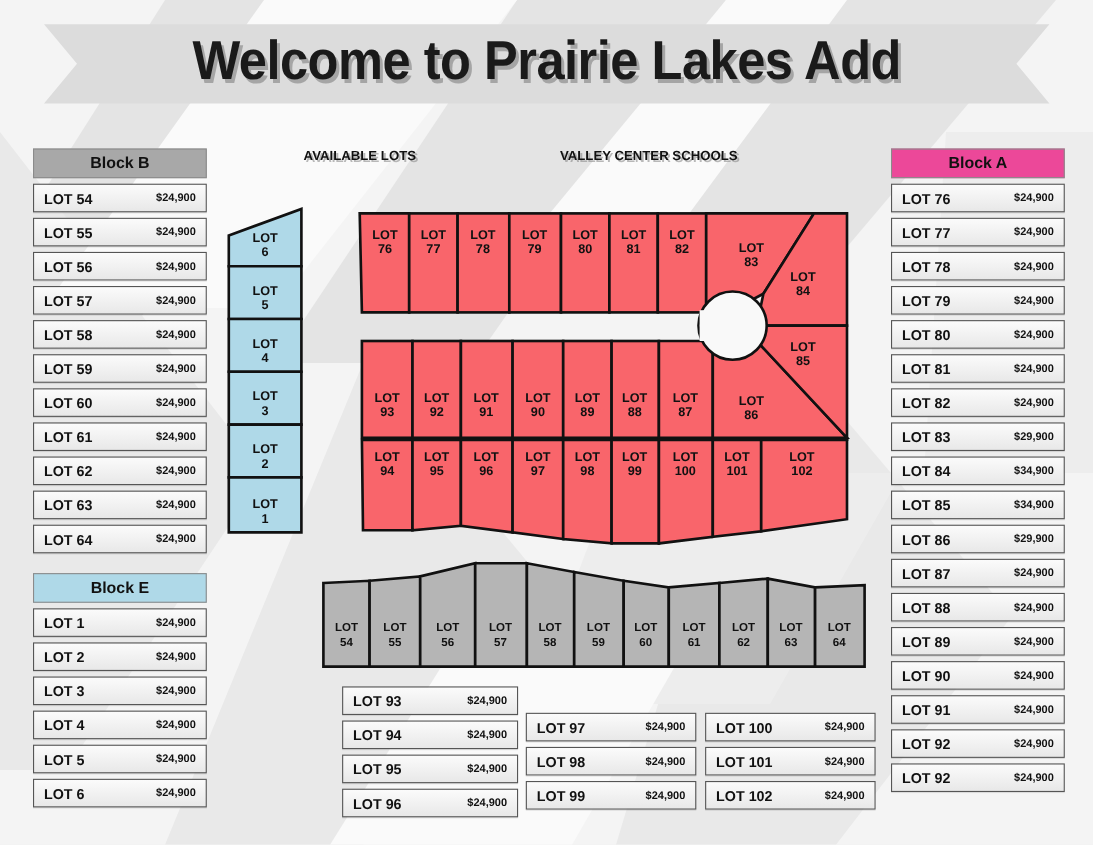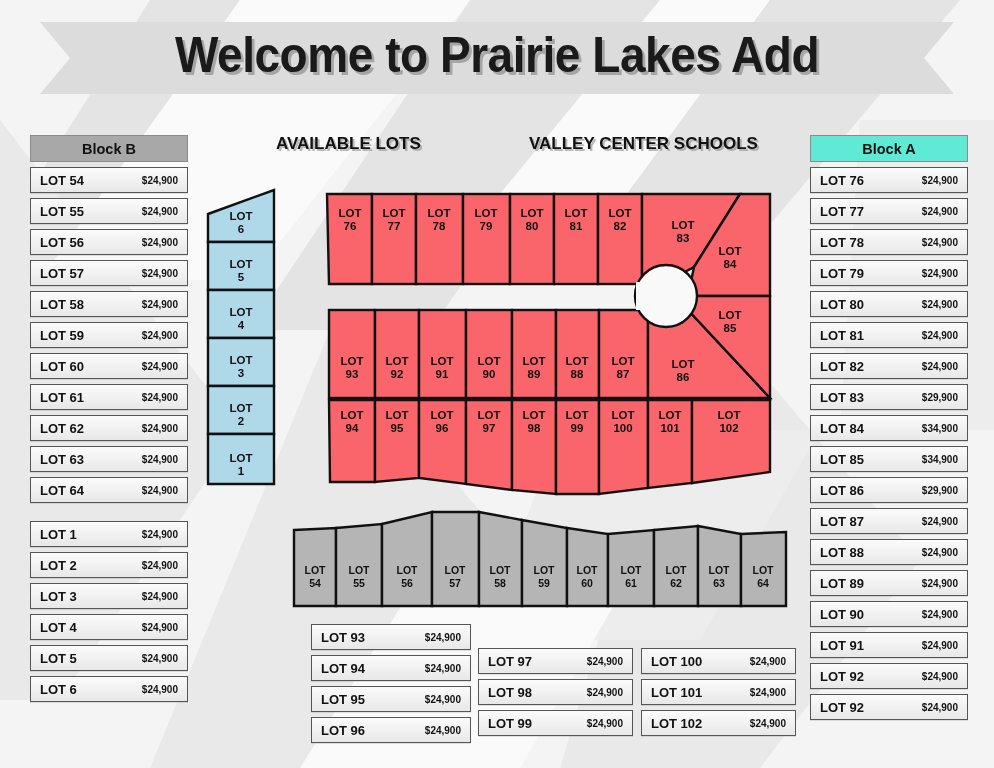--- a/index.html
+++ b/index.html
@@ -54,21 +54,21 @@
     font-size: 13px; font-weight: bold; color: #111; flex: 0 0 auto;
   }
   .price-row .lot-price {
     font-size: 10px; font-weight: bold; color: #111;
     margin-left: auto;
   }
 
   
   .map-heading {
     position: absolute; z-index: 3;
-    font-size: 17px; font-weight: bold; color: #111;
+    font-size: 12px; font-weight: bold; color: #111;
     text-shadow: 2px 2px 0 rgba(140,140,140,0.6);
     white-space: nowrap;
   }
 
   
   #plat { position: absolute; left: 196px; top: 172px; z-index: 2; }
   .lot-text {
     font-family: "Liberation Sans", sans-serif;
     font-size: 11.5px; font-weight: bold; fill: #111;
     text-anchor: middle;
@@ -105,21 +105,21 @@
 </svg>
 
 <div id="banner-wrap">
   <svg id="banner-shape" width="994" height="94" viewBox="0 0 994 94">
     <polygon points="40,14 954,14 924,50 954,86 40,86 70,50" fill="#dcdcdc"></polygon>
   </svg>
   <div id="page-title">Welcome to Prairie Lakes Add</div>
 </div>
 
 <div class="map-heading" style="left:276px; top:134px;">AVAILABLE LOTS</div>
-<div class="map-heading" style="left:529px; top:134px;">VALLEY CENTER SCHOOLS</div>
+<div class="map-heading" style="left:509px; top:134px;">VALLEY CENTER SCHOOLS</div>
 
 <div class="block-table" id="table-block-b" style="left:30px; top:135px; width:158px;">
   <div class="block-header" id="hdr-block-b" style="background: rgb(168, 168, 168);">Block B</div>
   <div id="rows-block-b">
       <div class="price-row">
         <span class="lot-label">LOT 54</span>
         <span class="lot-price">$24,900</span>
       </div>
       <div class="price-row">
         <span class="lot-label">LOT 55</span>
@@ -158,20 +158,21 @@
         <span class="lot-price">$24,900</span>
       </div>
       <div class="price-row">
         <span class="lot-label">LOT 64</span>
         <span class="lot-price">$24,900</span>
       </div>
     </div>
 </div>
 
 <div class="block-table" id="table-block-e" style="left:30px; top:521px; width:158px;">
+  <div class="block-header" id="hdr-block-e" style="background: rgb(175, 217, 232);">Block E</div>
   <div id="rows-block-e">
       <div class="price-row">
         <span class="lot-label">LOT 1</span>
         <span class="lot-price">$24,900</span>
       </div>
       <div class="price-row">
         <span class="lot-label">LOT 2</span>
         <span class="lot-price">$24,900</span>
       </div>
       <div class="price-row">
@@ -187,21 +188,21 @@
         <span class="lot-price">$24,900</span>
       </div>
       <div class="price-row">
         <span class="lot-label">LOT 6</span>
         <span class="lot-price">$24,900</span>
       </div>
     </div>
 </div>
 
 <div class="block-table" id="table-block-a" style="left:810px; top:135px; width:158px;">
-  <div class="block-header" id="hdr-block-a" style="background: #5eead4;">Block A</div>
+  <div class="block-header" id="hdr-block-a" style="background: #ec4899;">Block A</div>
   <div id="rows-block-a">
       <div class="price-row">
         <span class="lot-label">LOT 76</span>
         <span class="lot-price">$24,900</span>
       </div>
       <div class="price-row">
         <span class="lot-label">LOT 77</span>
         <span class="lot-price">$24,900</span>
       </div>
       <div class="price-row">

